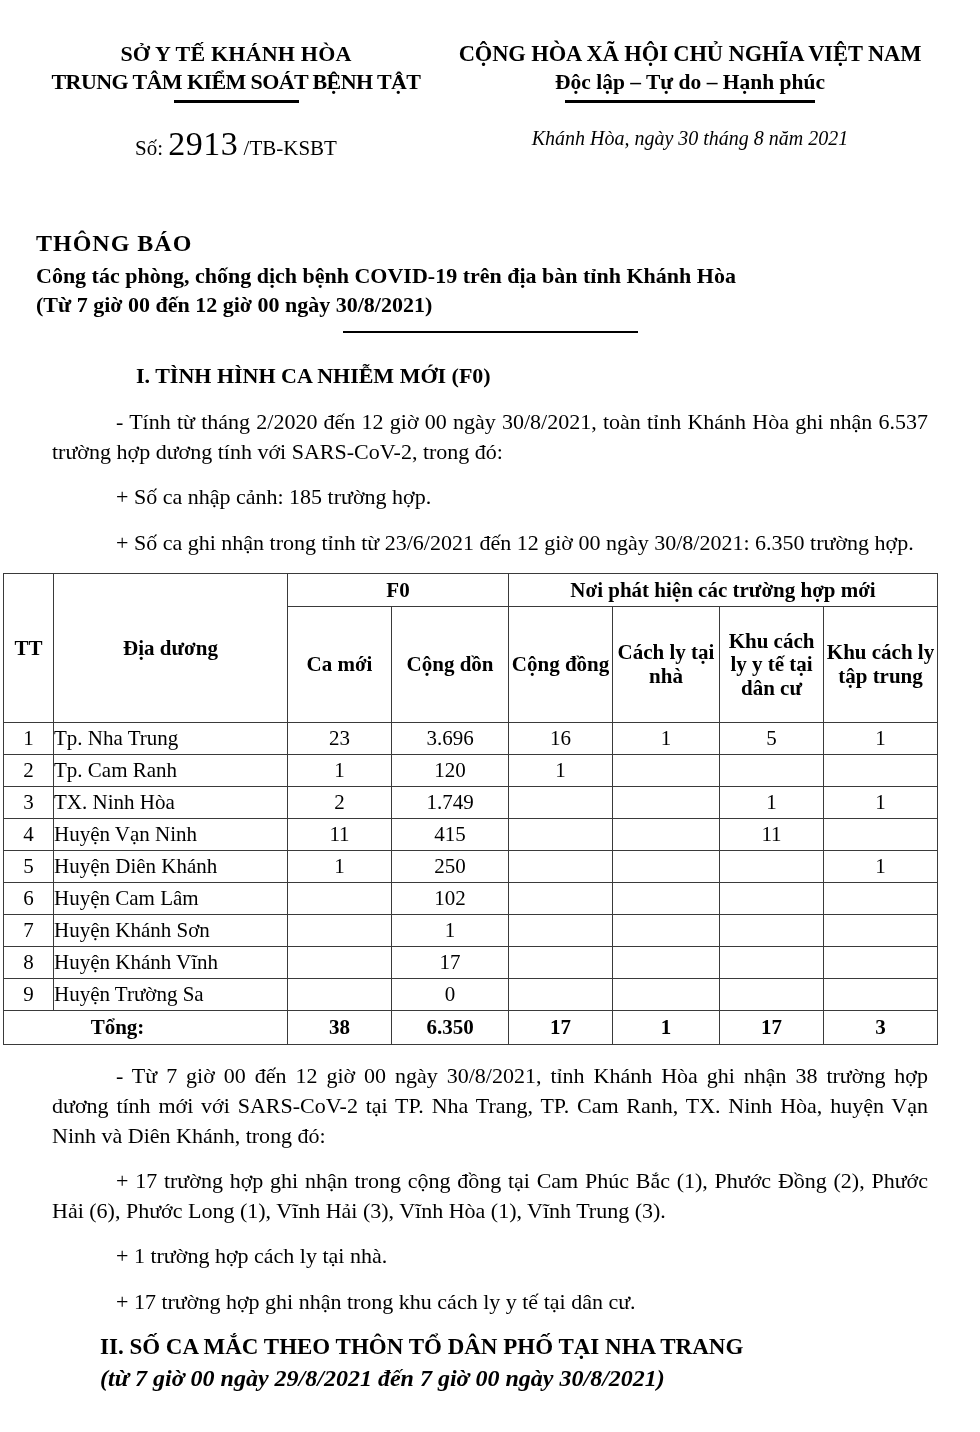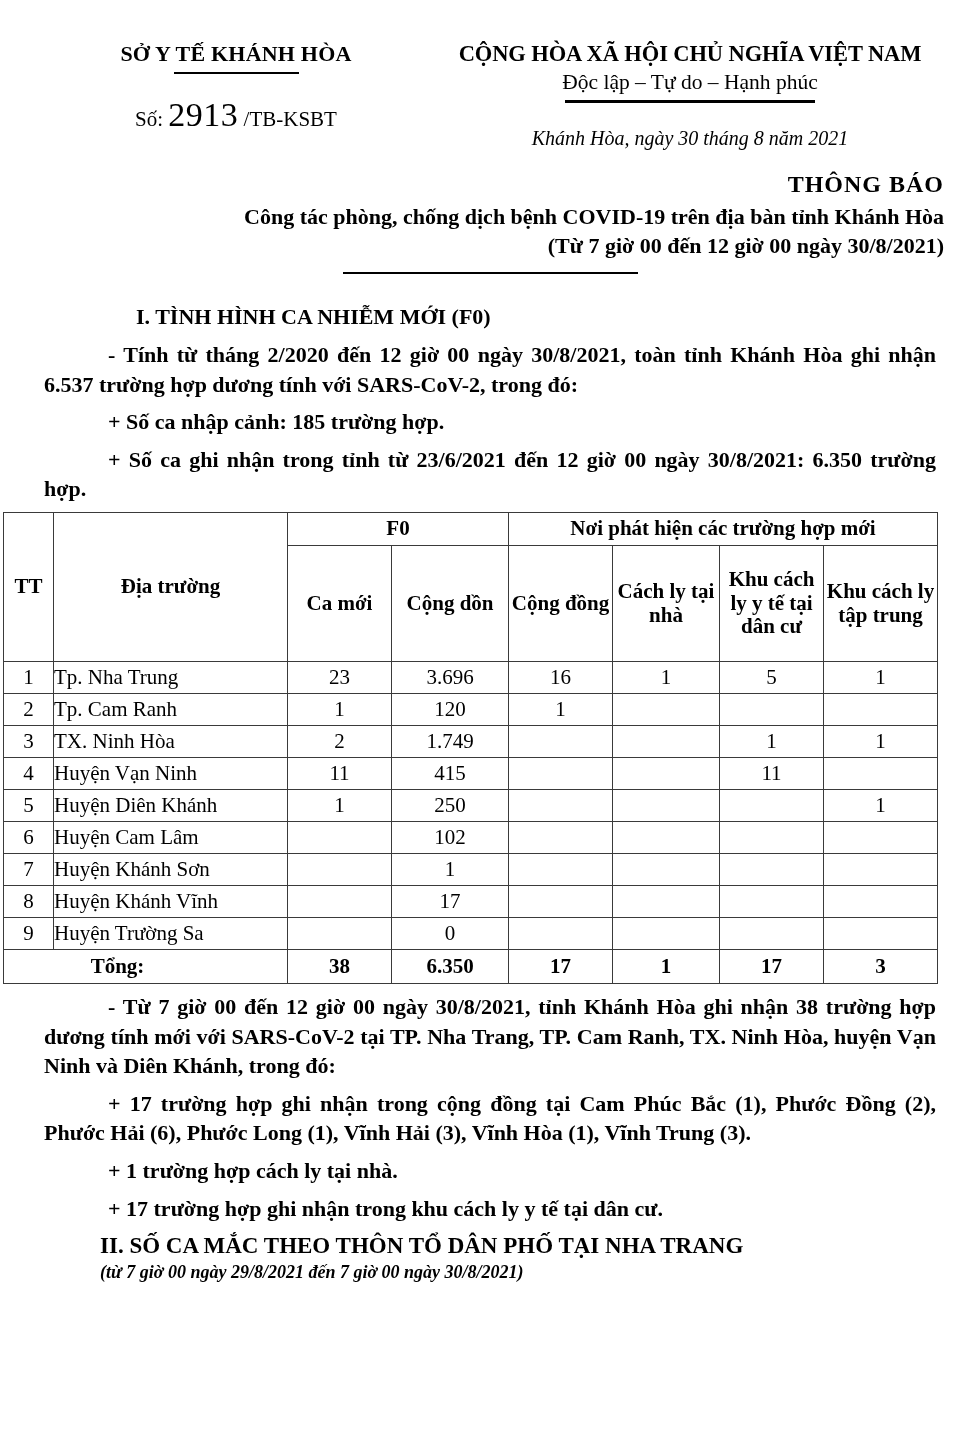--- a/index.html
+++ b/index.html
@@ -57,21 +57,21 @@
   }
   .nation-line1 {
     font-size: 22.5px;
     font-weight: bold;
     letter-spacing: -0.1px;
     line-height: 1.25;
     white-space: nowrap;
   }
   .nation-line2 {
     font-size: 21.5px;
-    font-weight: normal;
+    font-weight: bold;
     line-height: 1.35;
     display: inline-block;
     position: relative;
   }
   .rule-left {
     width: 125px;
     height: 2.5px;
     background: #000;
     margin: 4px auto 0 auto;
   }
@@ -95,22 +95,22 @@
   .dateline {
     margin-top: 24px;
     text-align: center;
     font-size: 20px;
     font-style: italic;
     white-space: nowrap;
   }
 
   
   .titleblock {
-    margin-top: 19px;
-    text-align: right;
+    margin-top: 65px;
+    text-align: left;
   }
   .doc-kind {
     font-size: 24px;
     font-weight: bold;
     letter-spacing: 1px;
     line-height: 1.3;
   }
   .doc-subject {
     font-size: 22px;
     font-weight: bold;
@@ -130,24 +130,23 @@
     background: #000;
     margin: 11px auto 0 auto;
   }
 
   
   .body-text {
     font-size: 22px;
     line-height: 1.345;
   }
   p.para {
-    margin: 8px;
+    margin: 16px;
     text-indent: 64px;
     text-align: justify;
-    font-weight: bold;
   }
 
   .section-i {
     margin-top: 28px;
   }
   .heading-1 {
     font-weight: bold;
     text-indent: 100px;
     margin: 0;
     font-size: 22px;
@@ -218,35 +217,36 @@
     font-weight: bold;
     font-size: 23px;
     margin: 0;
     text-indent: 64px;
     line-height: 1.32;
     white-space: nowrap;
   }
   .heading-2-sub {
     font-weight: bold;
     font-style: italic;
-    font-size: 18px;
+    font-size: 24px;
     margin: 0;
     text-indent: 64px;
     line-height: 1.32;
     white-space: nowrap;
   }
 </style>
 </head>
 <body>
 
 <div class="page">
 
   <div class="letterhead">
     <div class="lh-left">
       <div class="org-line1">SỞ Y TẾ KHÁNH HÒA</div>
+      <div class="org-line2">TRUNG TÂM KIỂM SOÁT BỆNH TẬT</div>
       <div class="rule-left"></div>
       <div class="numline">
         <span>Số:</span>
         <span class="bignum">2913</span>
         <span>/TB-KSBT</span>
       </div>
     </div>
     <div class="lh-right">
       <div class="nation-line1">CỘNG HÒA XÃ HỘI CHỦ NGHĨA VIỆT NAM</div>
       <div class="nation-line2">Độc lập – Tự do – Hạnh phúc</div>
@@ -276,21 +276,21 @@
         <col class="col-new">
         <col class="col-cum">
       <col class="col-comm">
         <col class="col-home">
         <col class="col-res">
         <col class="col-conc">
     </colgroup>
     <thead>
       <tr>
         <th class="th-group" rowspan="2">TT</th>
-        <th class="th-group" rowspan="2">Địa trường</th>
+        <th class="th-group" rowspan="2">Địa dương</th>
         <th class="th-group" colspan="2">F0</th>
         <th class="th-group" colspan="4">Nơi phát hiện các trường hợp mới</th>
       </tr>
       <tr>
         <th class="th-tall">Ca mới</th>
         <th class="th-tall">Cộng dồn</th>
         <th class="th-tall">Cộng đồng</th>
         <th class="th-tall">Cách ly tại nhà</th>
         <th class="th-tall">Khu cách ly y tế tại dân cư</th>
         <th class="th-tall">Khu cách ly tập trung</th>

